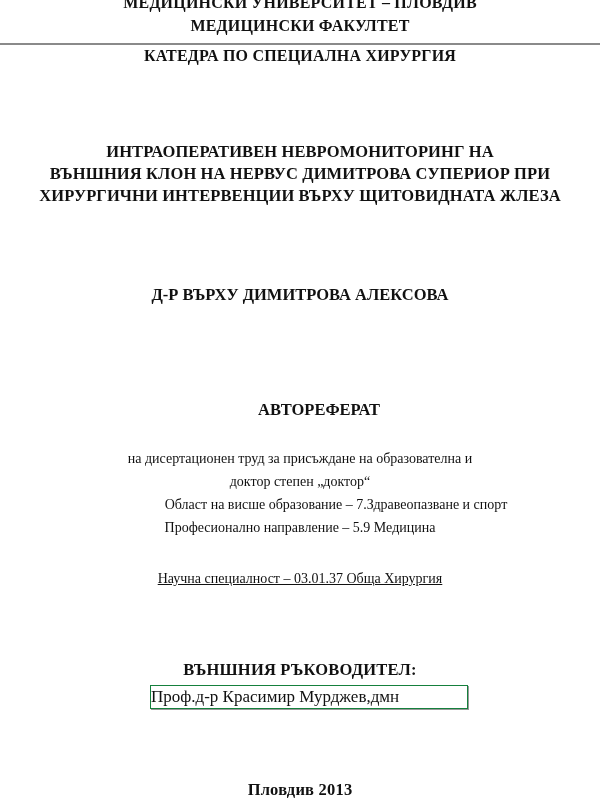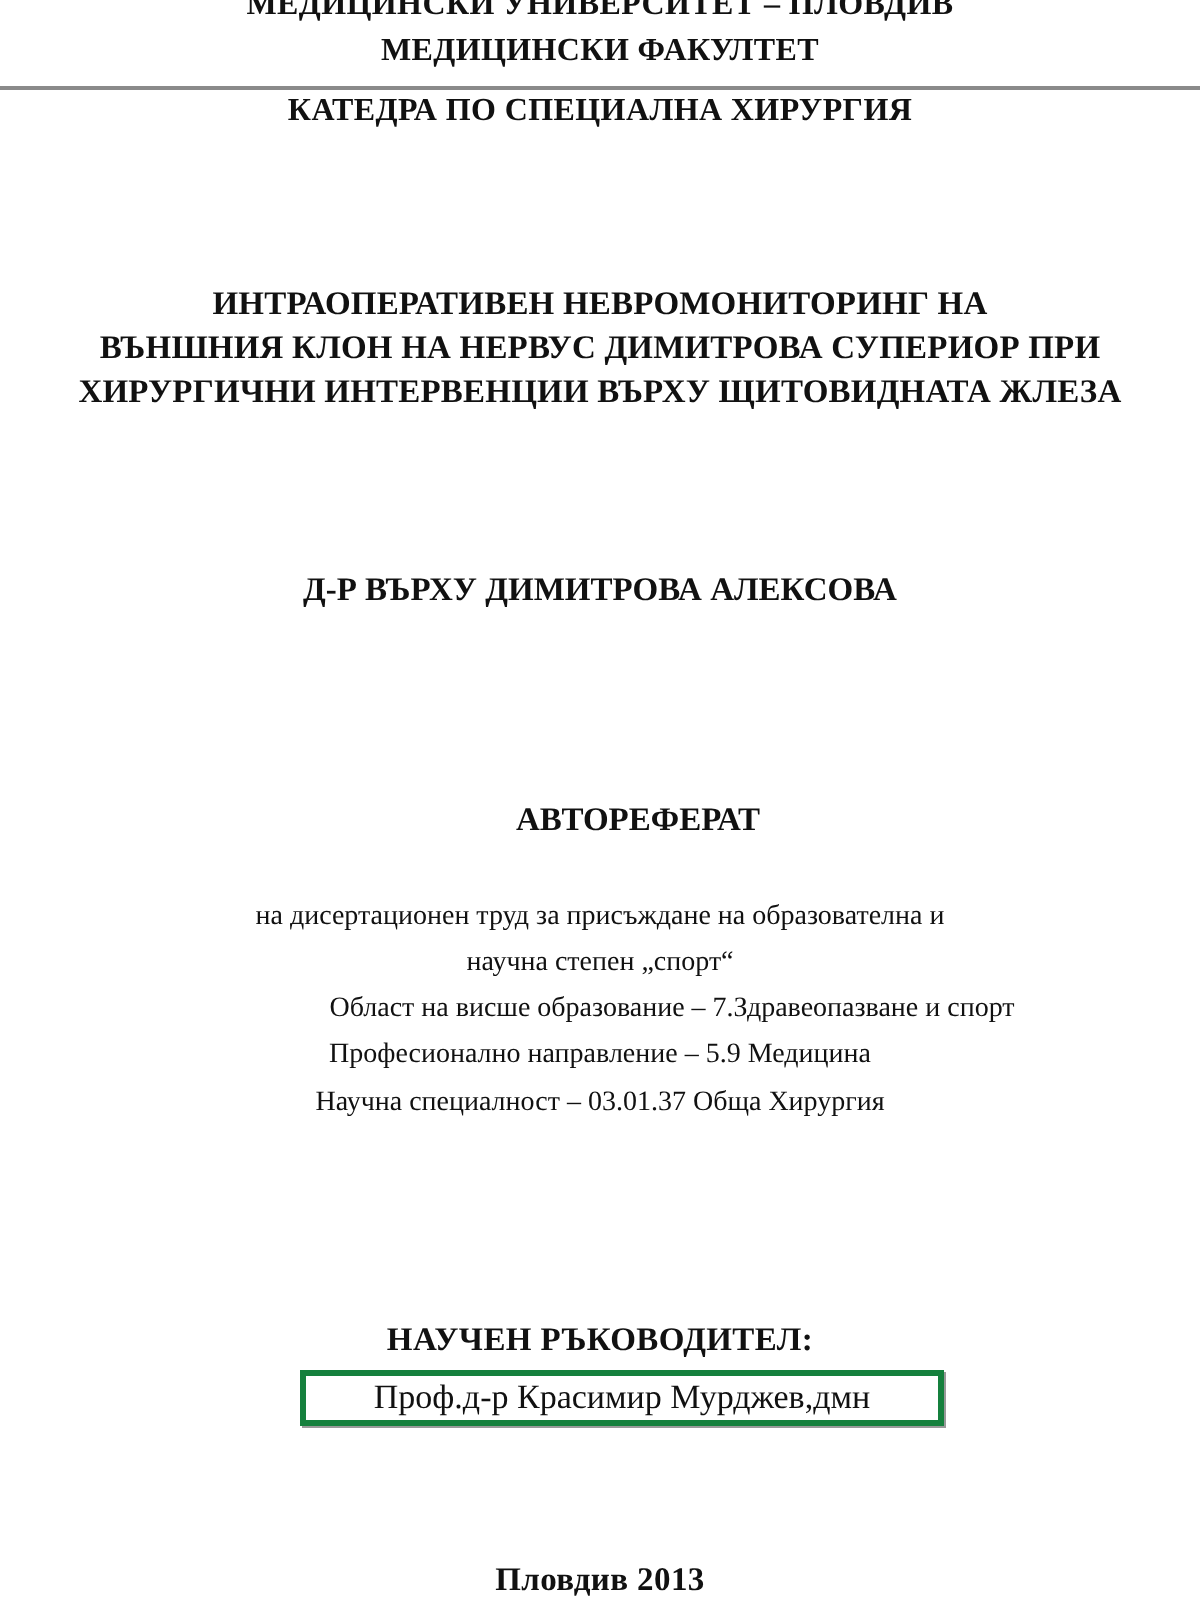--- a/index.html
+++ b/index.html
@@ -51,25 +51,24 @@
       width: 600px;
       height: 0;
       border-top: 2px solid #8a8a8a;
     }
     .supervisor-box {
       position: absolute;
       left: 150px;
       top: 685px;
       width: 316px;
       height: 22px;
-      border: 3px solid #15803d;
+      border: 1px solid #15803d;
       box-shadow: 1px 1px 0 #999999;
       font-size: 17px;
       line-height: 22px;
-      text-align: center;
       white-space: nowrap;
     }
   </style>
 </head>
 <body>
 
 <div>
 
   <div class="line hdr" style="top:-6px;">МЕДИЦИНСКИ УНИВЕРСИТЕТ – ПЛОВДИВ</div>
   <div class="line hdr" style="top:17px;">МЕДИЦИНСКИ ФАКУЛТЕТ</div>
@@ -78,25 +77,25 @@
 
   <div class="line title" style="top:142px;">ИНТРАОПЕРАТИВЕН НЕВРОМОНИТОРИНГ НА</div>
   <div class="line title" style="top:164px;">ВЪНШНИЯ КЛОН НА НЕРВУС ДИМИТРОВА СУПЕРИОР ПРИ</div>
   <div class="line title" style="top:186px;">ХИРУРГИЧНИ ИНТЕРВЕНЦИИ ВЪРХУ ЩИТОВИДНАТА ЖЛЕЗА</div>
 
   <div class="line author" style="top:285px;">Д-Р ВЪРХУ ДИМИТРОВА АЛЕКСОВА</div>
 
   <div class="line doc-type" style="top:400px;padding-left:19px;">АВТОРЕФЕРАТ</div>
 
   <div class="line body-text" style="top:451px;">на дисертационен труд за присъждане на образователна и</div>
-  <div class="line body-text" style="top:474px;">научна степен „спорт“</div>
+  <div class="line body-text" style="top:474px;">доктор степен „доктор“</div>
   <div class="line body-text" style="top:497px;margin-left:36px;">Област на висше образование – 7.Здравеопазване и спорт</div>
   <div class="line body-text" style="top:520px;">Професионално направление – 5.9 Медицина</div>
-  <div class="line body-text" style="top:544px;">Научна специалност – 03.01.37 Обща Хирургия</div>
+  <div class="line body-text" style="top:571px;text-decoration:underline;">Научна специалност – 03.01.37 Обща Хирургия</div>
 
-  <div class="line hdr" style="top:660px; font-size:16.5px;">НАУЧЕН РЪКОВОДИТЕЛ:</div>
+  <div class="line hdr" style="top:660px; font-size:16.5px;">ВЪНШНИЯ РЪКОВОДИТЕЛ:</div>
   <div class="supervisor-box">
     <span>Проф.д-р Красимир Мурджев,дмн</span>
   </div>
 
   <div class="line hdr" style="top:780px; font-size:16.5px;">Пловдив 2013</div>
 
 </div>
 
 </body></html>

